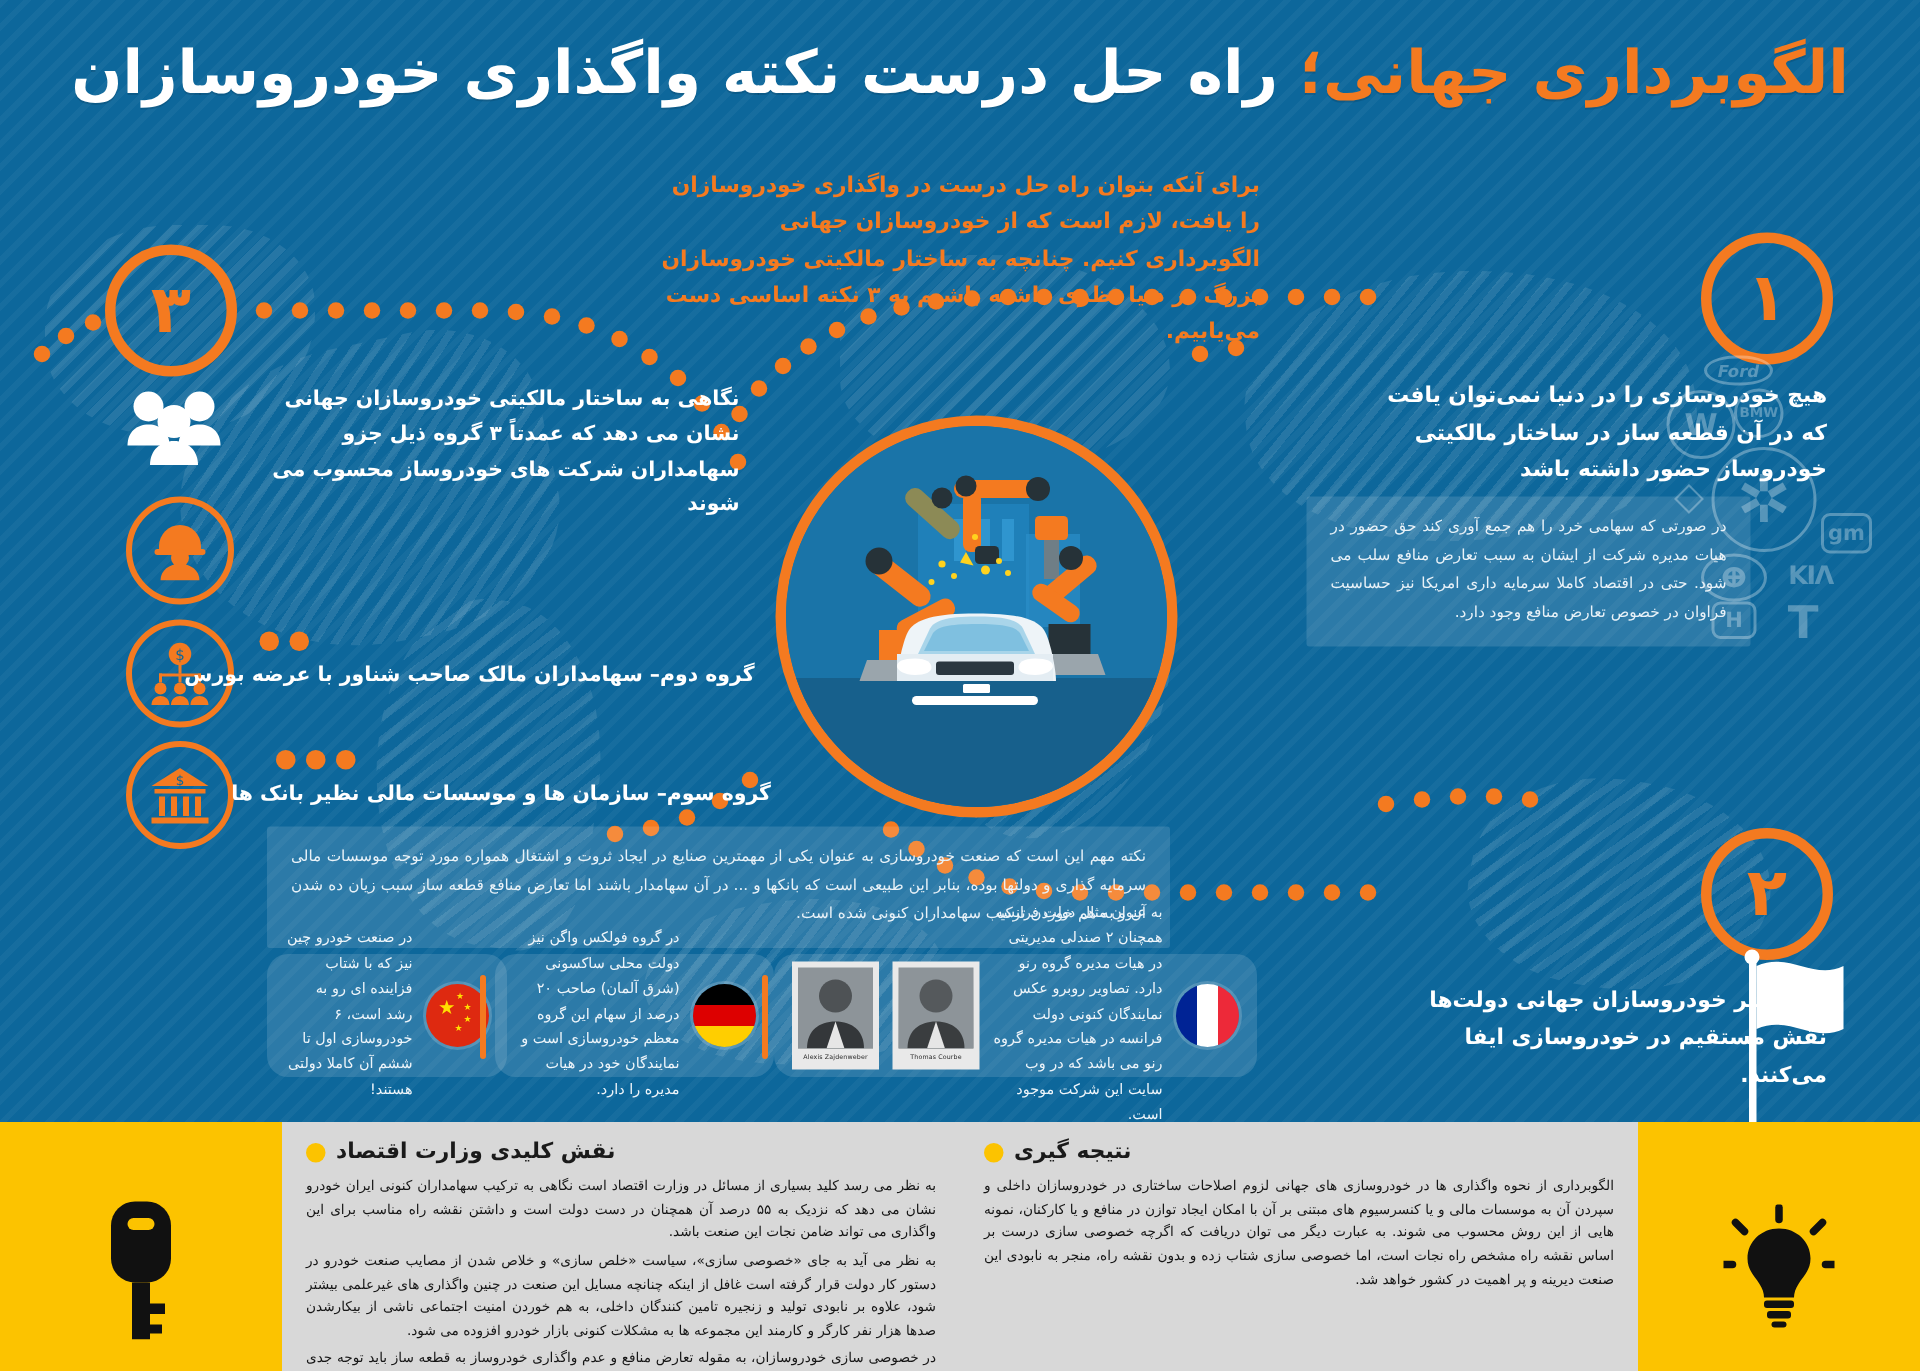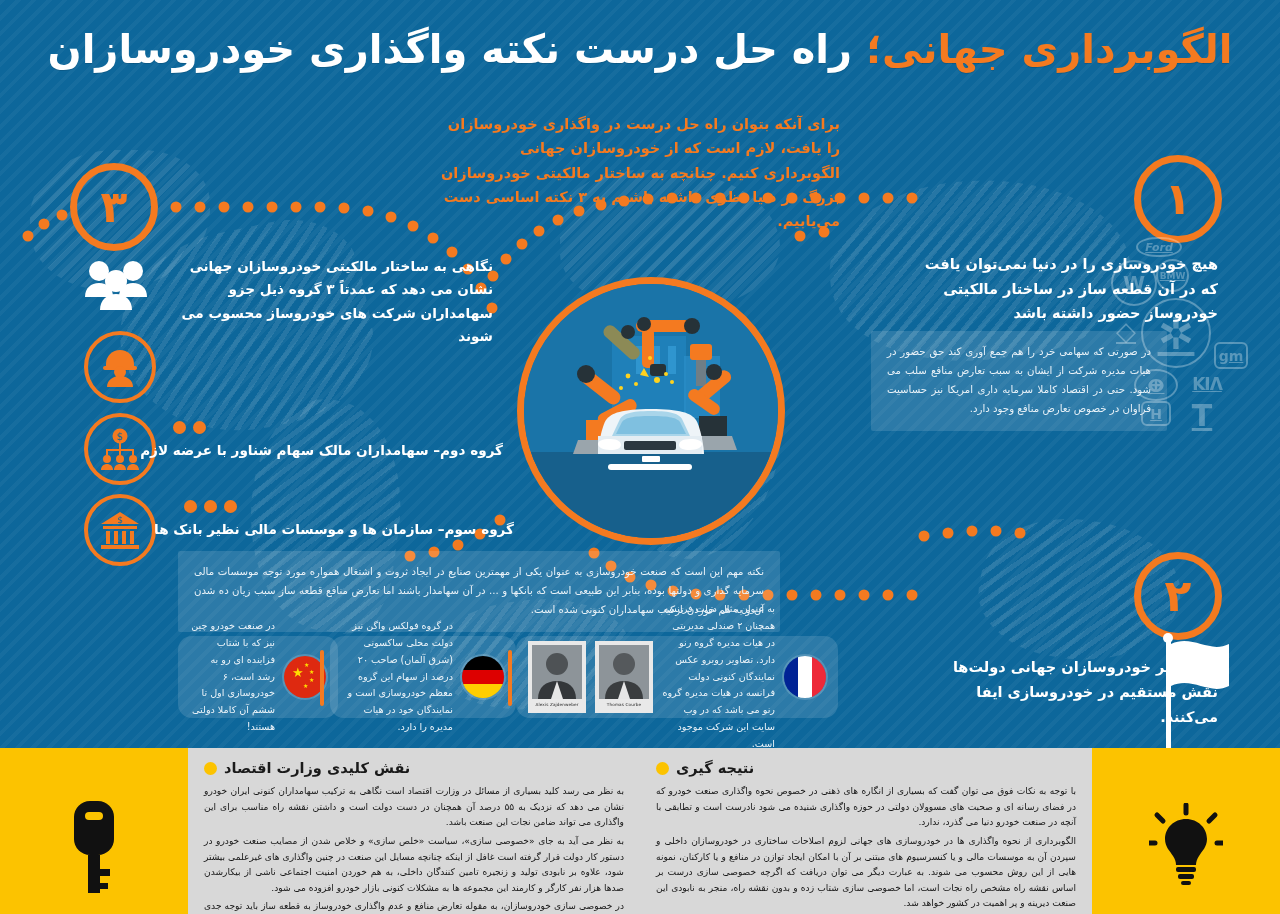--- a/index.html
+++ b/index.html
@@ -78,21 +78,20 @@
   }
   #note1 { right: 113px; top: 331px; width: 296px; }
   #note-center { right: 500px; top: 551px; width: 602px; }
 
   
   .brands { position: absolute; right: 4px; top: 235px; width: 175px; height: 210px; }
   .brand {
     position: absolute; color: rgba(255,255,255,.30);
     display: flex; align-items: center; justify-content: center;
     font-weight: bold;
-    text-decoration: underline;
   }
   .ring { border: 2.5px solid rgba(255,255,255,.30); border-radius: 50%; }
   .sq { border: 2.5px solid rgba(255,255,255,.30); border-radius: 6px; }
 
   
   .p3intro {
     position: absolute; left: 168px; top: 255px; width: 325px;
     color: #fff; direction: rtl; text-align: right;
     font-size: 13.6px; line-height: 1.72; font-weight: bold;
   }
@@ -304,21 +303,21 @@
         <circle cx="21" cy="31" r="4"></circle>
         <circle cx="34" cy="31" r="4"></circle>
       <path d="M2 42c0-4 3-6 6-6s6 2 6 6zM15 42c0-4 3-6 6-6s6 2 6 6zM28 42c0-4 3-6 6-6s6 2 6 6z"></path>
     </svg>
   </div>
   <div class="grouprow" style="left:173px;top:421px;width:330px">
     <div class="pips">
         <span class="pip"></span>
         <span class="pip"></span>
       </div>
-    <div class="label">گروه دوم– سهامداران مالک سهام شناور با عرضه لازم</div>
+    <div class="label">گروه دوم– سهامداران مالک صاحب شناور با عرضه بورس</div>
   </div>
 
   <div class="iconcircle" style="left:84px;top:494px">
     <svg width="42" height="40" viewBox="0 0 42 40" fill="#f47a20">
       <path d="M21 2 2 14h38z"></path>
         <text x="21" y="13" font-size="9" text-anchor="middle" fill="#0d679b" font-family="'DejaVu Sans',sans-serif">$</text>
       <rect x="4" y="16" width="34" height="3"></rect>
       <rect x="7" y="21" width="4" height="13"></rect>
         <rect x="15" y="21" width="4" height="13"></rect>
       <rect x="23" y="21" width="4" height="13"></rect>
@@ -476,21 +475,20 @@
               <path d="M68 40h6"></path>
           </g>
         </svg>
       </div>
       <div class="fbody">
         <div class="ftitle">
           <span class="bullet"></span>
           <span class="txt">نتیجه گیری</span>
         </div>
         <div class="fpara">
-          <p>با توجه به نکات فوق می توان گفت که بسیاری از انگاره های ذهنی در خصوص نحوه واگذاری صنعت خودرو که در فضای رسانه ای و صحبت های مسوولان دولتی در حوزه واگذاری شنیده می شود نادرست است و تطابقی با آنچه در صنعت خودرو دنیا می گذرد، ندارد.</p>
           <p>الگوبرداری از نحوه واگذاری ها در خودروسازی های جهانی لزوم اصلاحات ساختاری در خودروسازان داخلی و سپردن آن به موسسات مالی و یا کنسرسیوم های مبتنی بر آن با امکان ایجاد توازن در منافع و یا کارکنان، نمونه هایی از این روش محسوب می شوند. به عبارت دیگر می توان دریافت که اگرچه خصوصی سازی درست بر اساس نقشه راه مشخص راه نجات است، اما خصوصی سازی شتاب زده و بدون نقشه راه، منجر به نابودی این صنعت دیرینه و پر اهمیت در کشور خواهد شد.</p>
 
         </div>
       </div>
     </div>
 
     <div class="fcol" style="width:640px">
       <div class="fbody">
         <div class="ftitle">
           <span class="bullet"></span>

